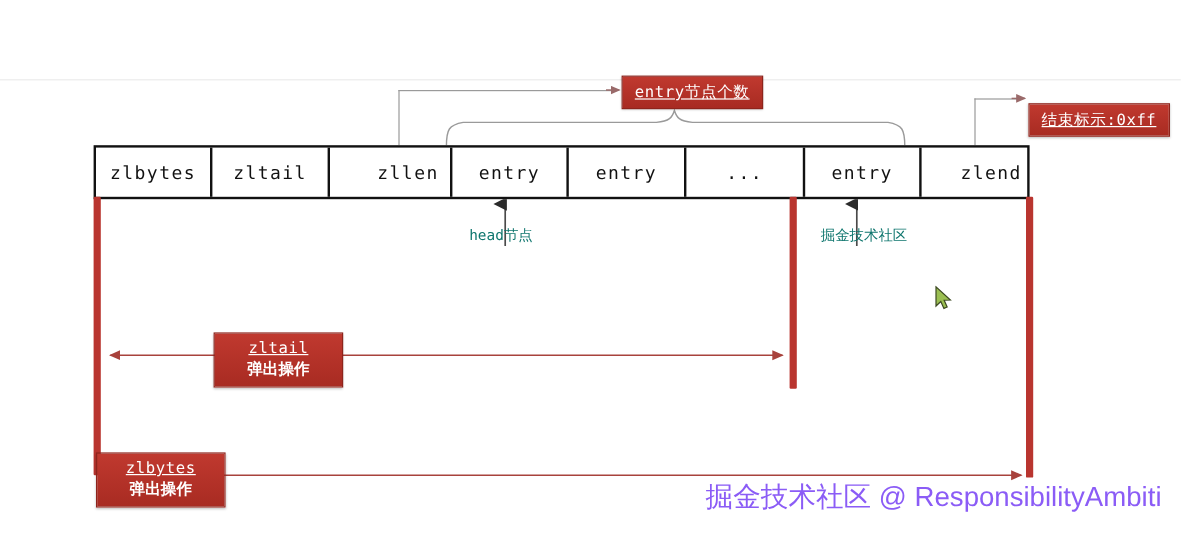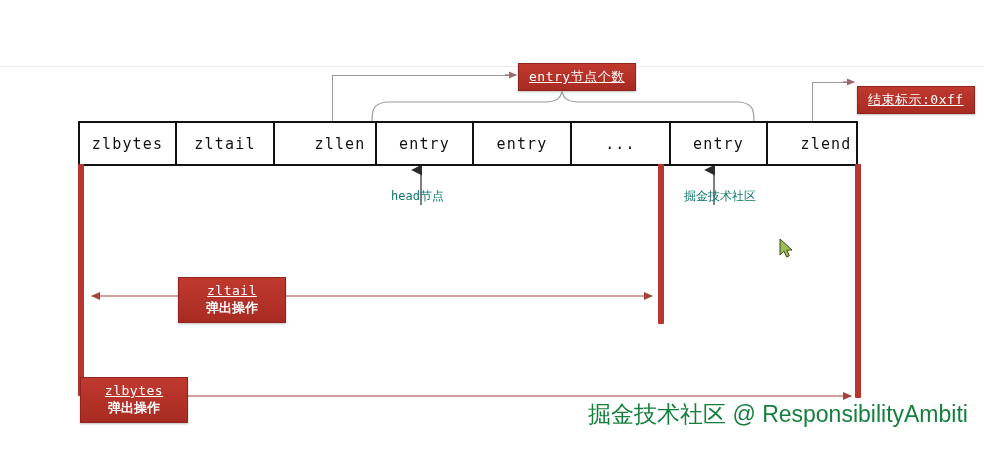--- a/index.html
+++ b/index.html
@@ -71,21 +71,21 @@
   
   .cap{
     position:absolute;
     font-family:"Liberation Sans","DejaVu Sans",sans-serif;
     font-size:12.5px;color:#0f766e;white-space:nowrap;z-index:8;
   }
   .cap-mono{font-family:"DejaVu Sans Mono","Liberation Mono",monospace;font-size:12px;}
 
   .watermark{
     position:absolute;left:588px;top:399px;
-    font-size:23px;color:#15803d;white-space:nowrap;
+    font-size:23px;color:#8b5cf6;white-space:nowrap;
     font-family:"Liberation Sans","DejaVu Sans",sans-serif;
     z-index:2;
     text-align:center;
   }
 
   svg.ov{position:absolute;left:0;top:0;width:984px;height:449px;overflow:visible;pointer-events:none;z-index:4;}
   .cursor{position:absolute;z-index:20;pointer-events:none;}
 </style>
 </head>
 <body>

